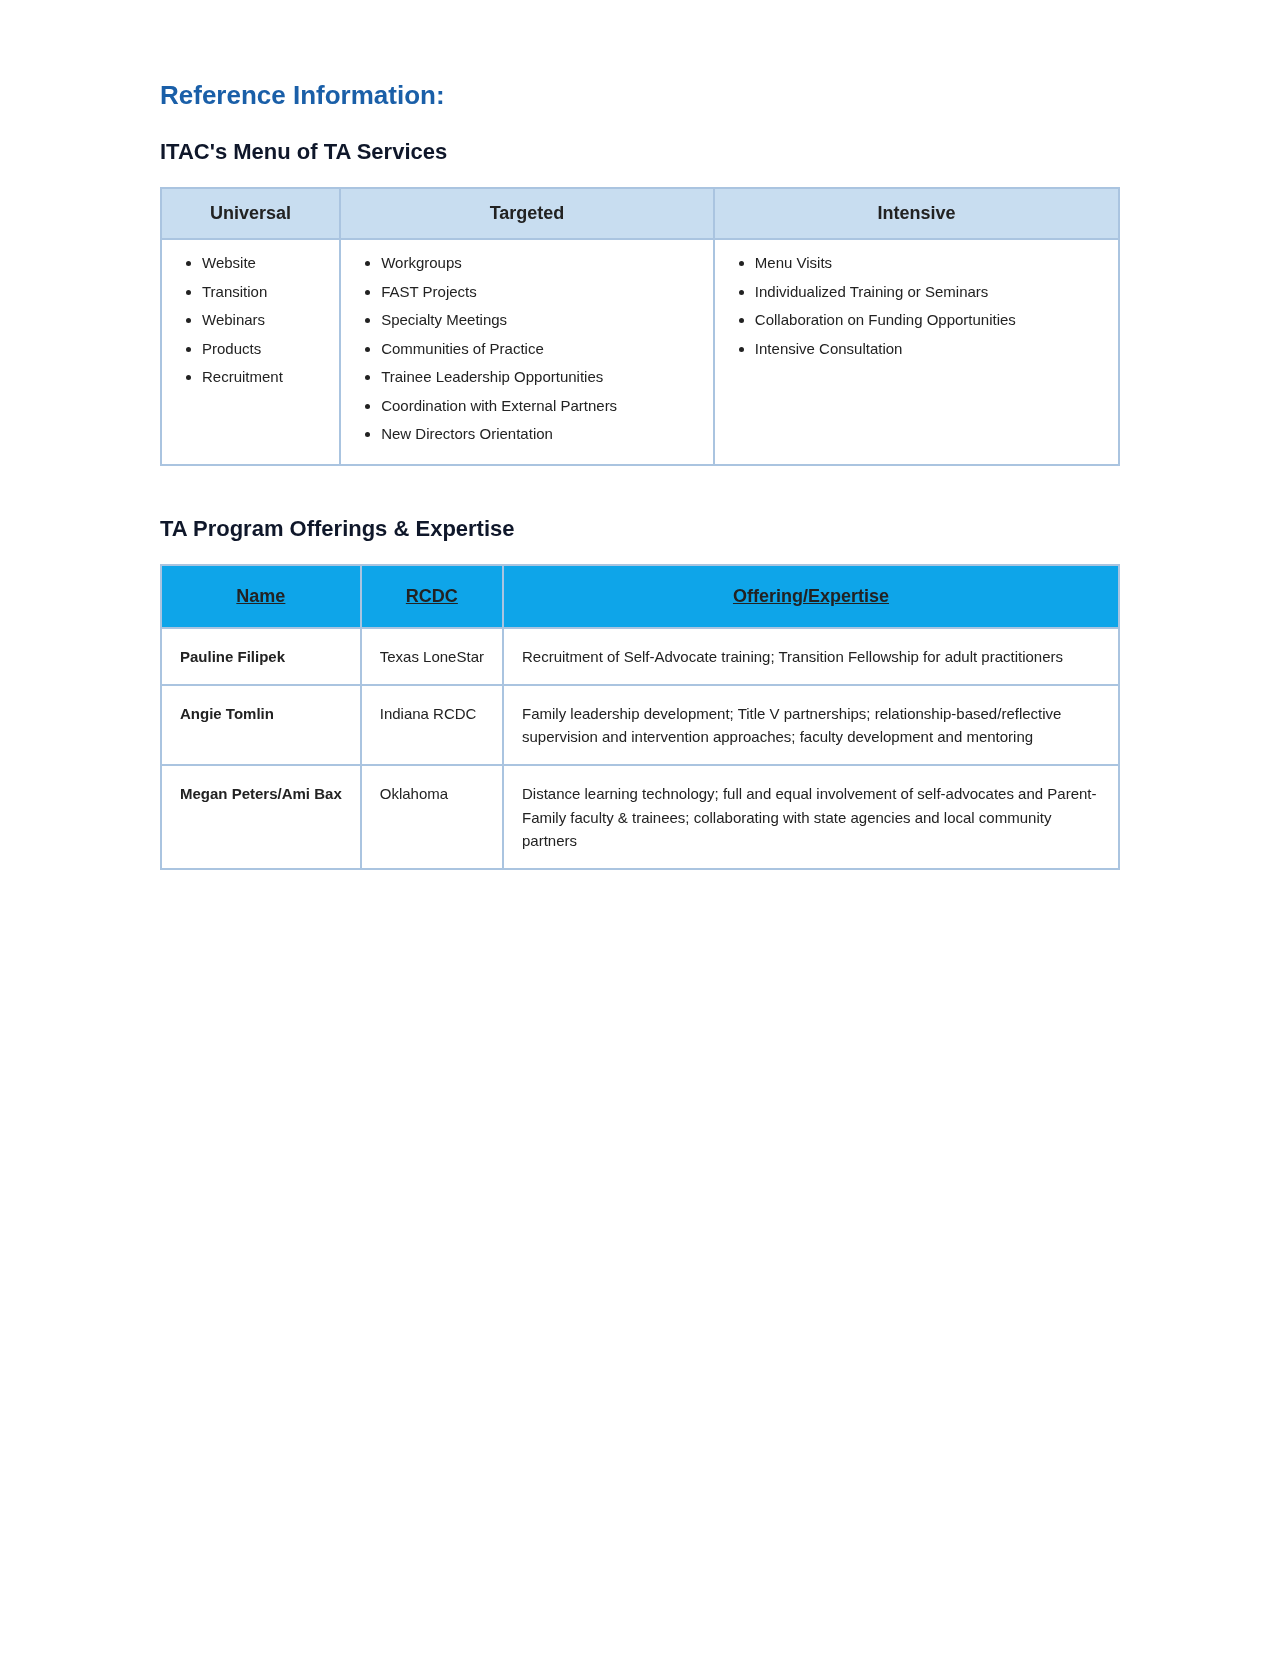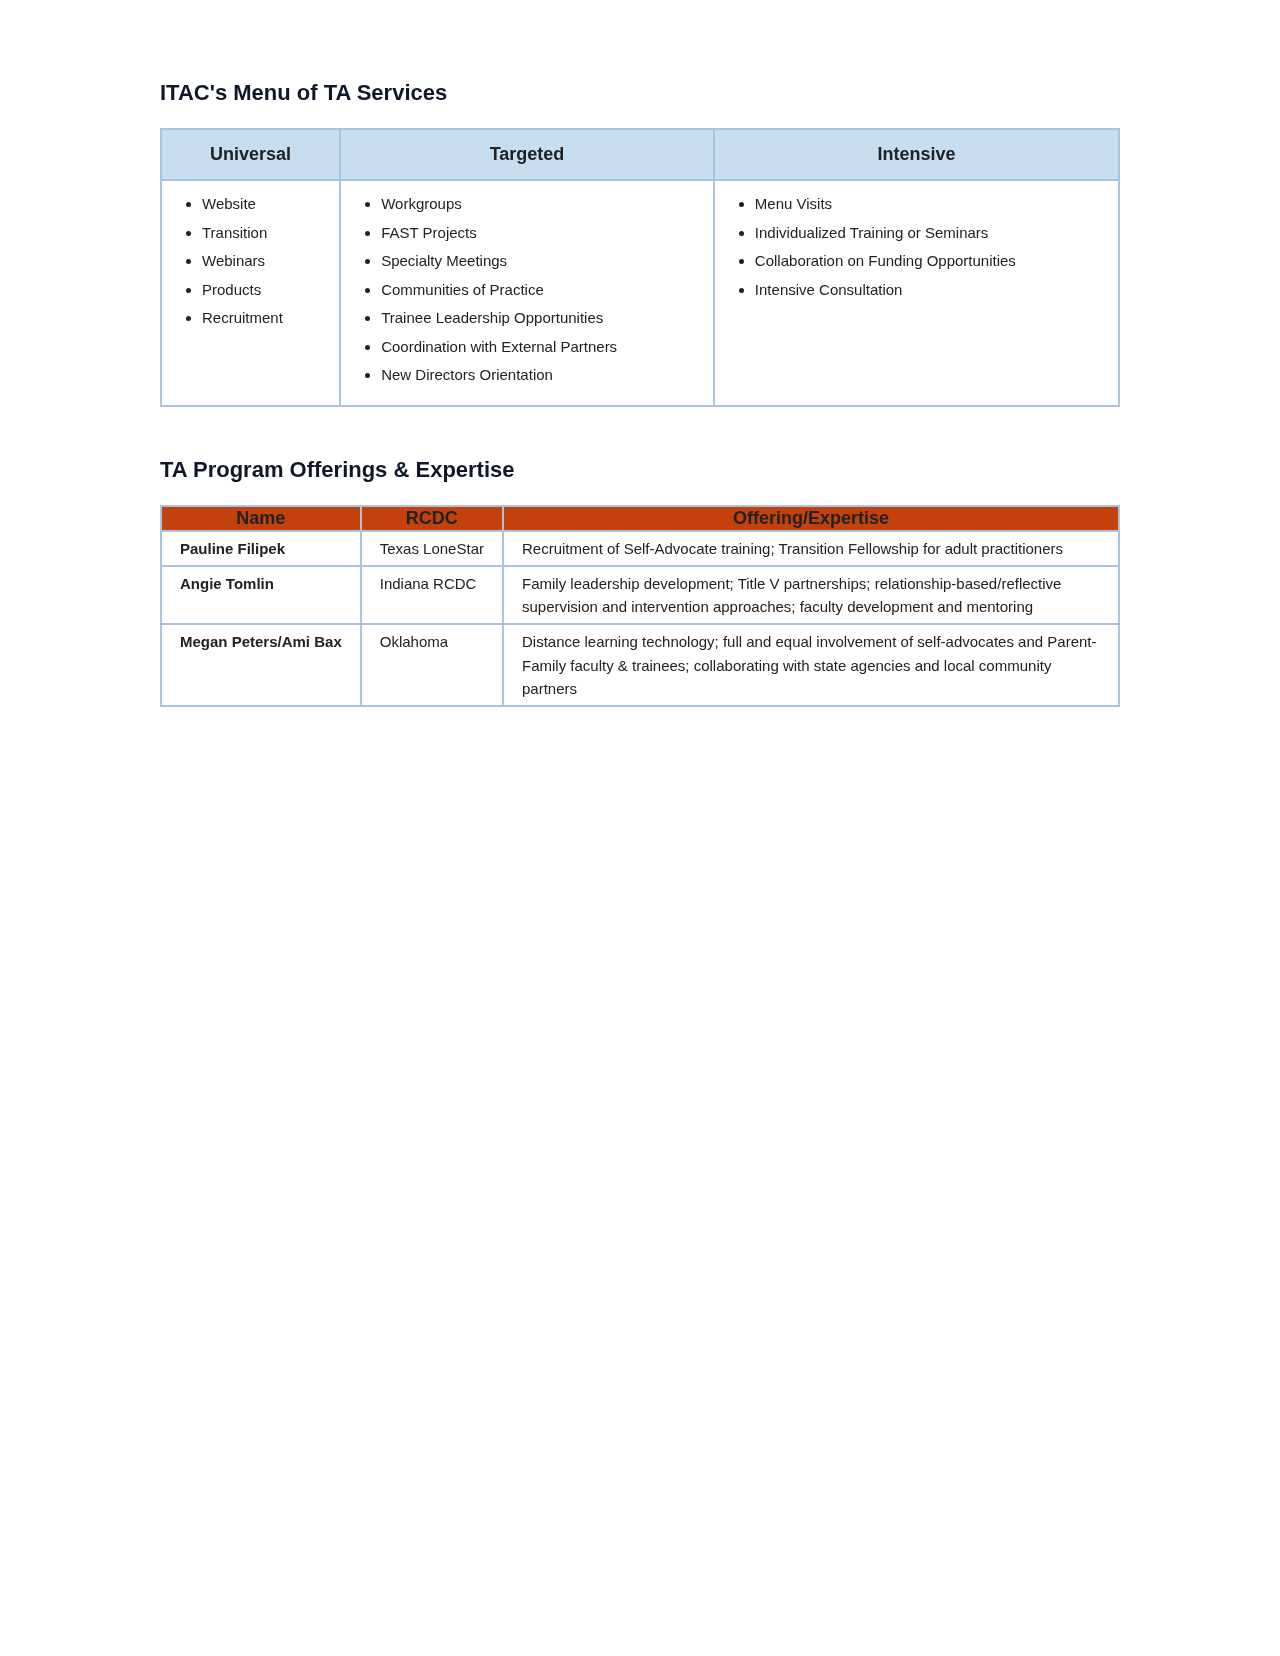--- a/index.html
+++ b/index.html
@@ -71,50 +71,52 @@
     }
 
     
     .program-table {
       width: 100%;
       border-collapse: collapse;
       border: 2px solid #aac4e0;
     }
 
     .program-table th {
-      background-color: #c2410c;
+      background-color: #0ea5e9;
       border: 2px solid #aac4e0;
-      padding: 1px 16px;
+      padding: 20px 16px;
       font-size: 18px;
       font-weight: bold;
       text-align: center;
+      text-decoration: underline;
     }
 
     .program-table td {
       border: 2px solid #aac4e0;
-      padding: 5px 18px;
+      padding: 16px 18px;
       vertical-align: top;
       font-size: 15px;
       line-height: 1.55;
     }
 
     .program-table td.name-cell {
       font-weight: bold;
       white-space: nowrap;
     }
 
     .program-table td.lend-cell {
       white-space: nowrap;
     }
   </style>
 </head>
 <body>
 
 <div>
 
+  <h1 class="section-heading">Reference Information:</h1>
 
   <div class="section">
     <h2 class="sub-heading">ITAC's Menu of TA Services</h2>
 
     <table class="ta-table">
       <thead>
         <tr>
           <th>Universal</th>
           <th>Targeted</th>
           <th>Intensive</th>

